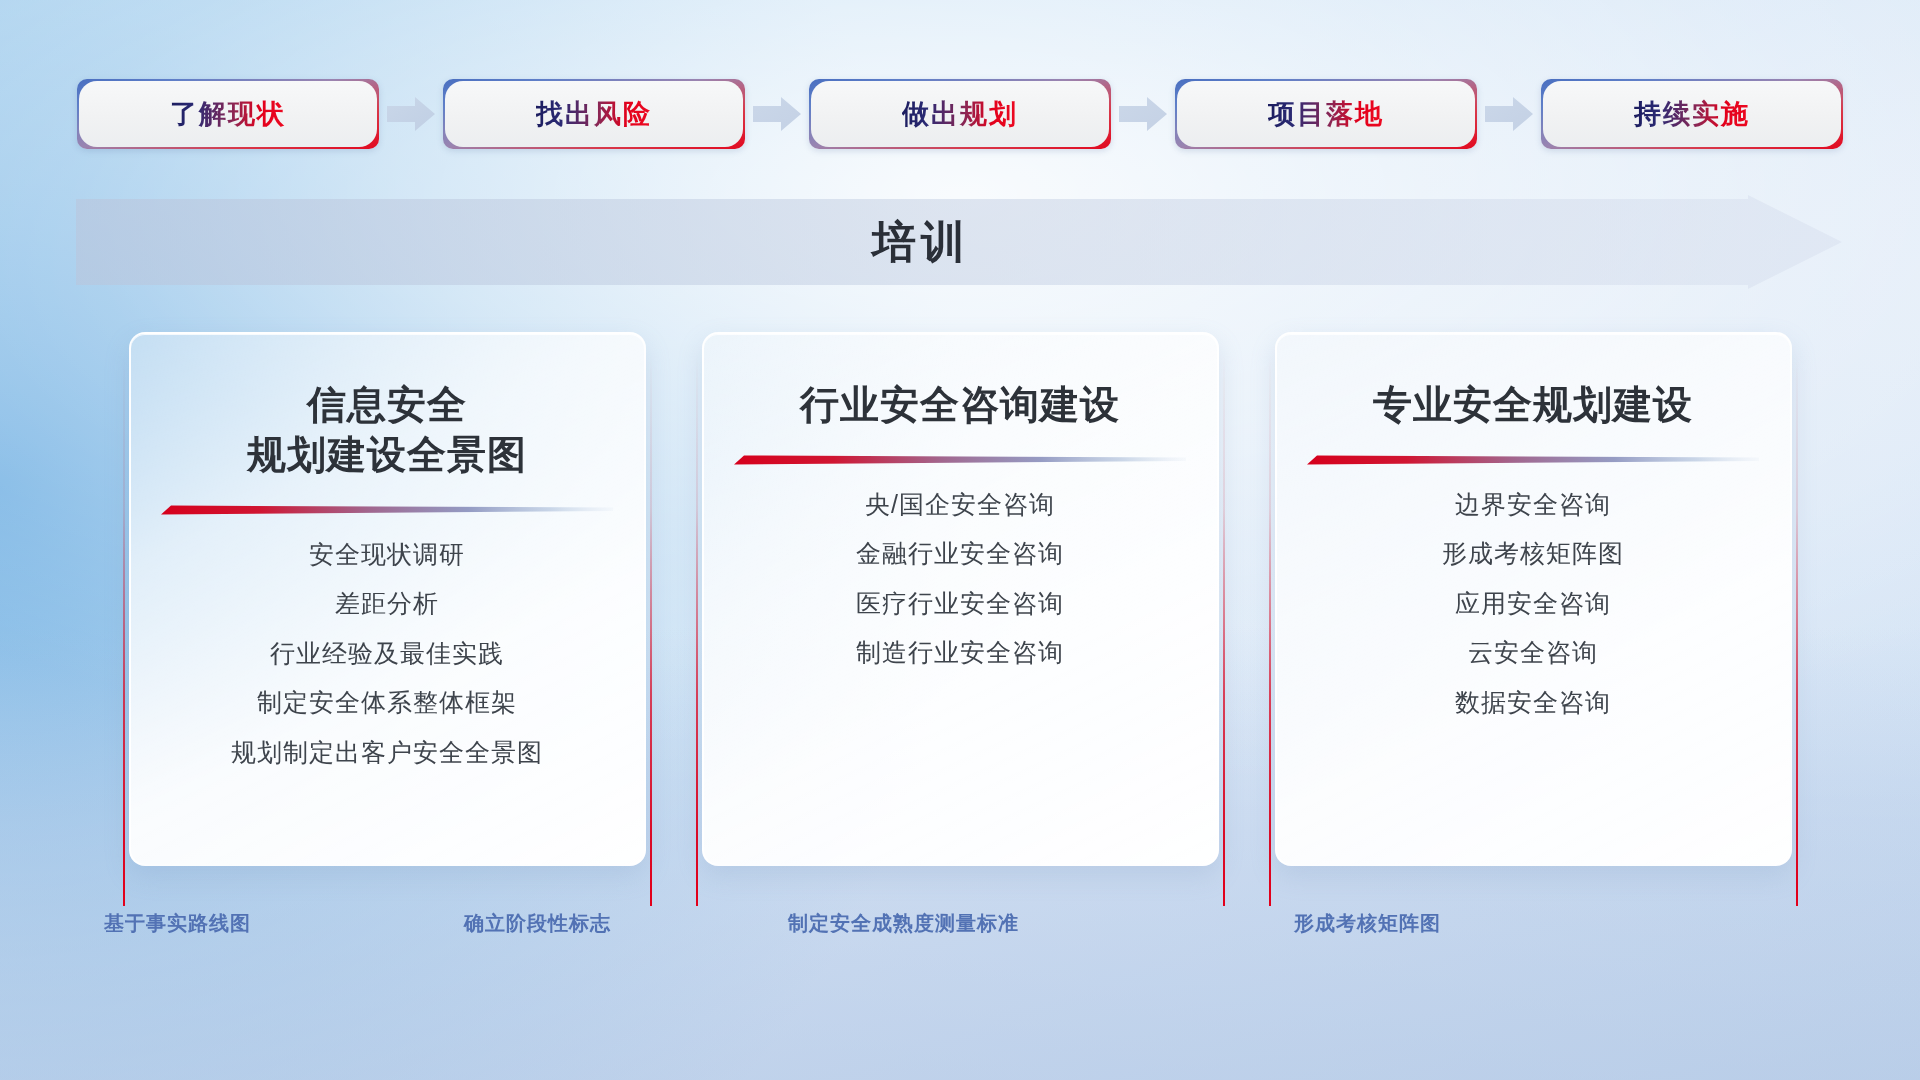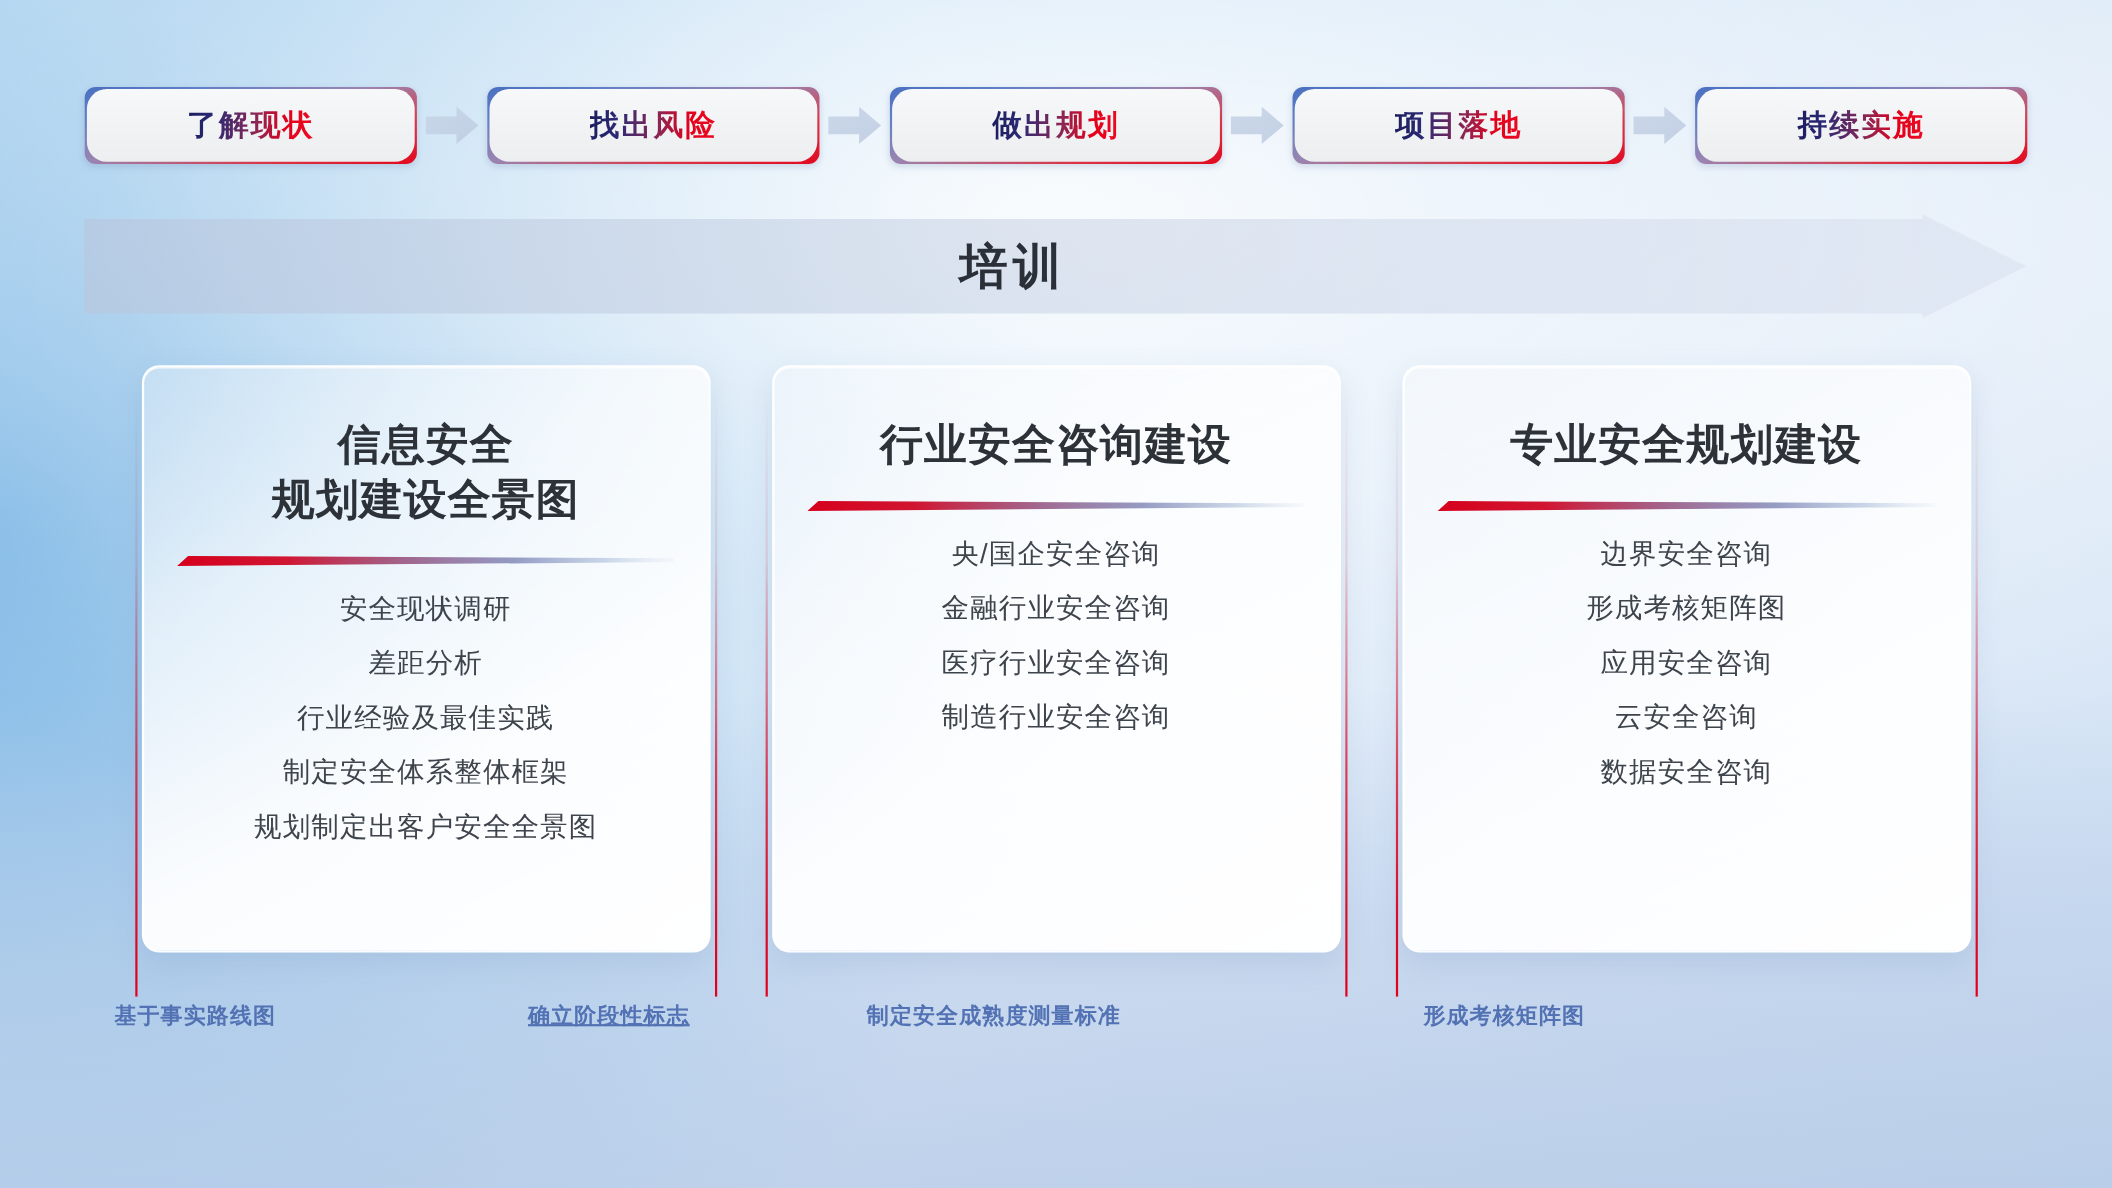--- a/index.html
+++ b/index.html
@@ -373,16 +373,16 @@
           <div class="card-item">应用安全咨询</div>
           <div class="card-item">云安全咨询</div>
           <div class="card-item">数据安全咨询</div>
         </div>
       </div>
     </div>
   </div>
 
 <div id="footnotes">
     <div class="footnote" style="left: 104px;">基于事实路线图</div>
-    <div class="footnote" style="left: 480px; text-decoration: underline;">确立阶段性标志</div>
+    <div class="footnote" style="left: 464px;">确立阶段性标志</div>
     <div class="footnote" style="left: 788px;">制定安全成熟度测量标准</div>
     <div class="footnote" style="left: 1294px;">形成考核矩阵图</div>
   </div>
 
 </body></html>

